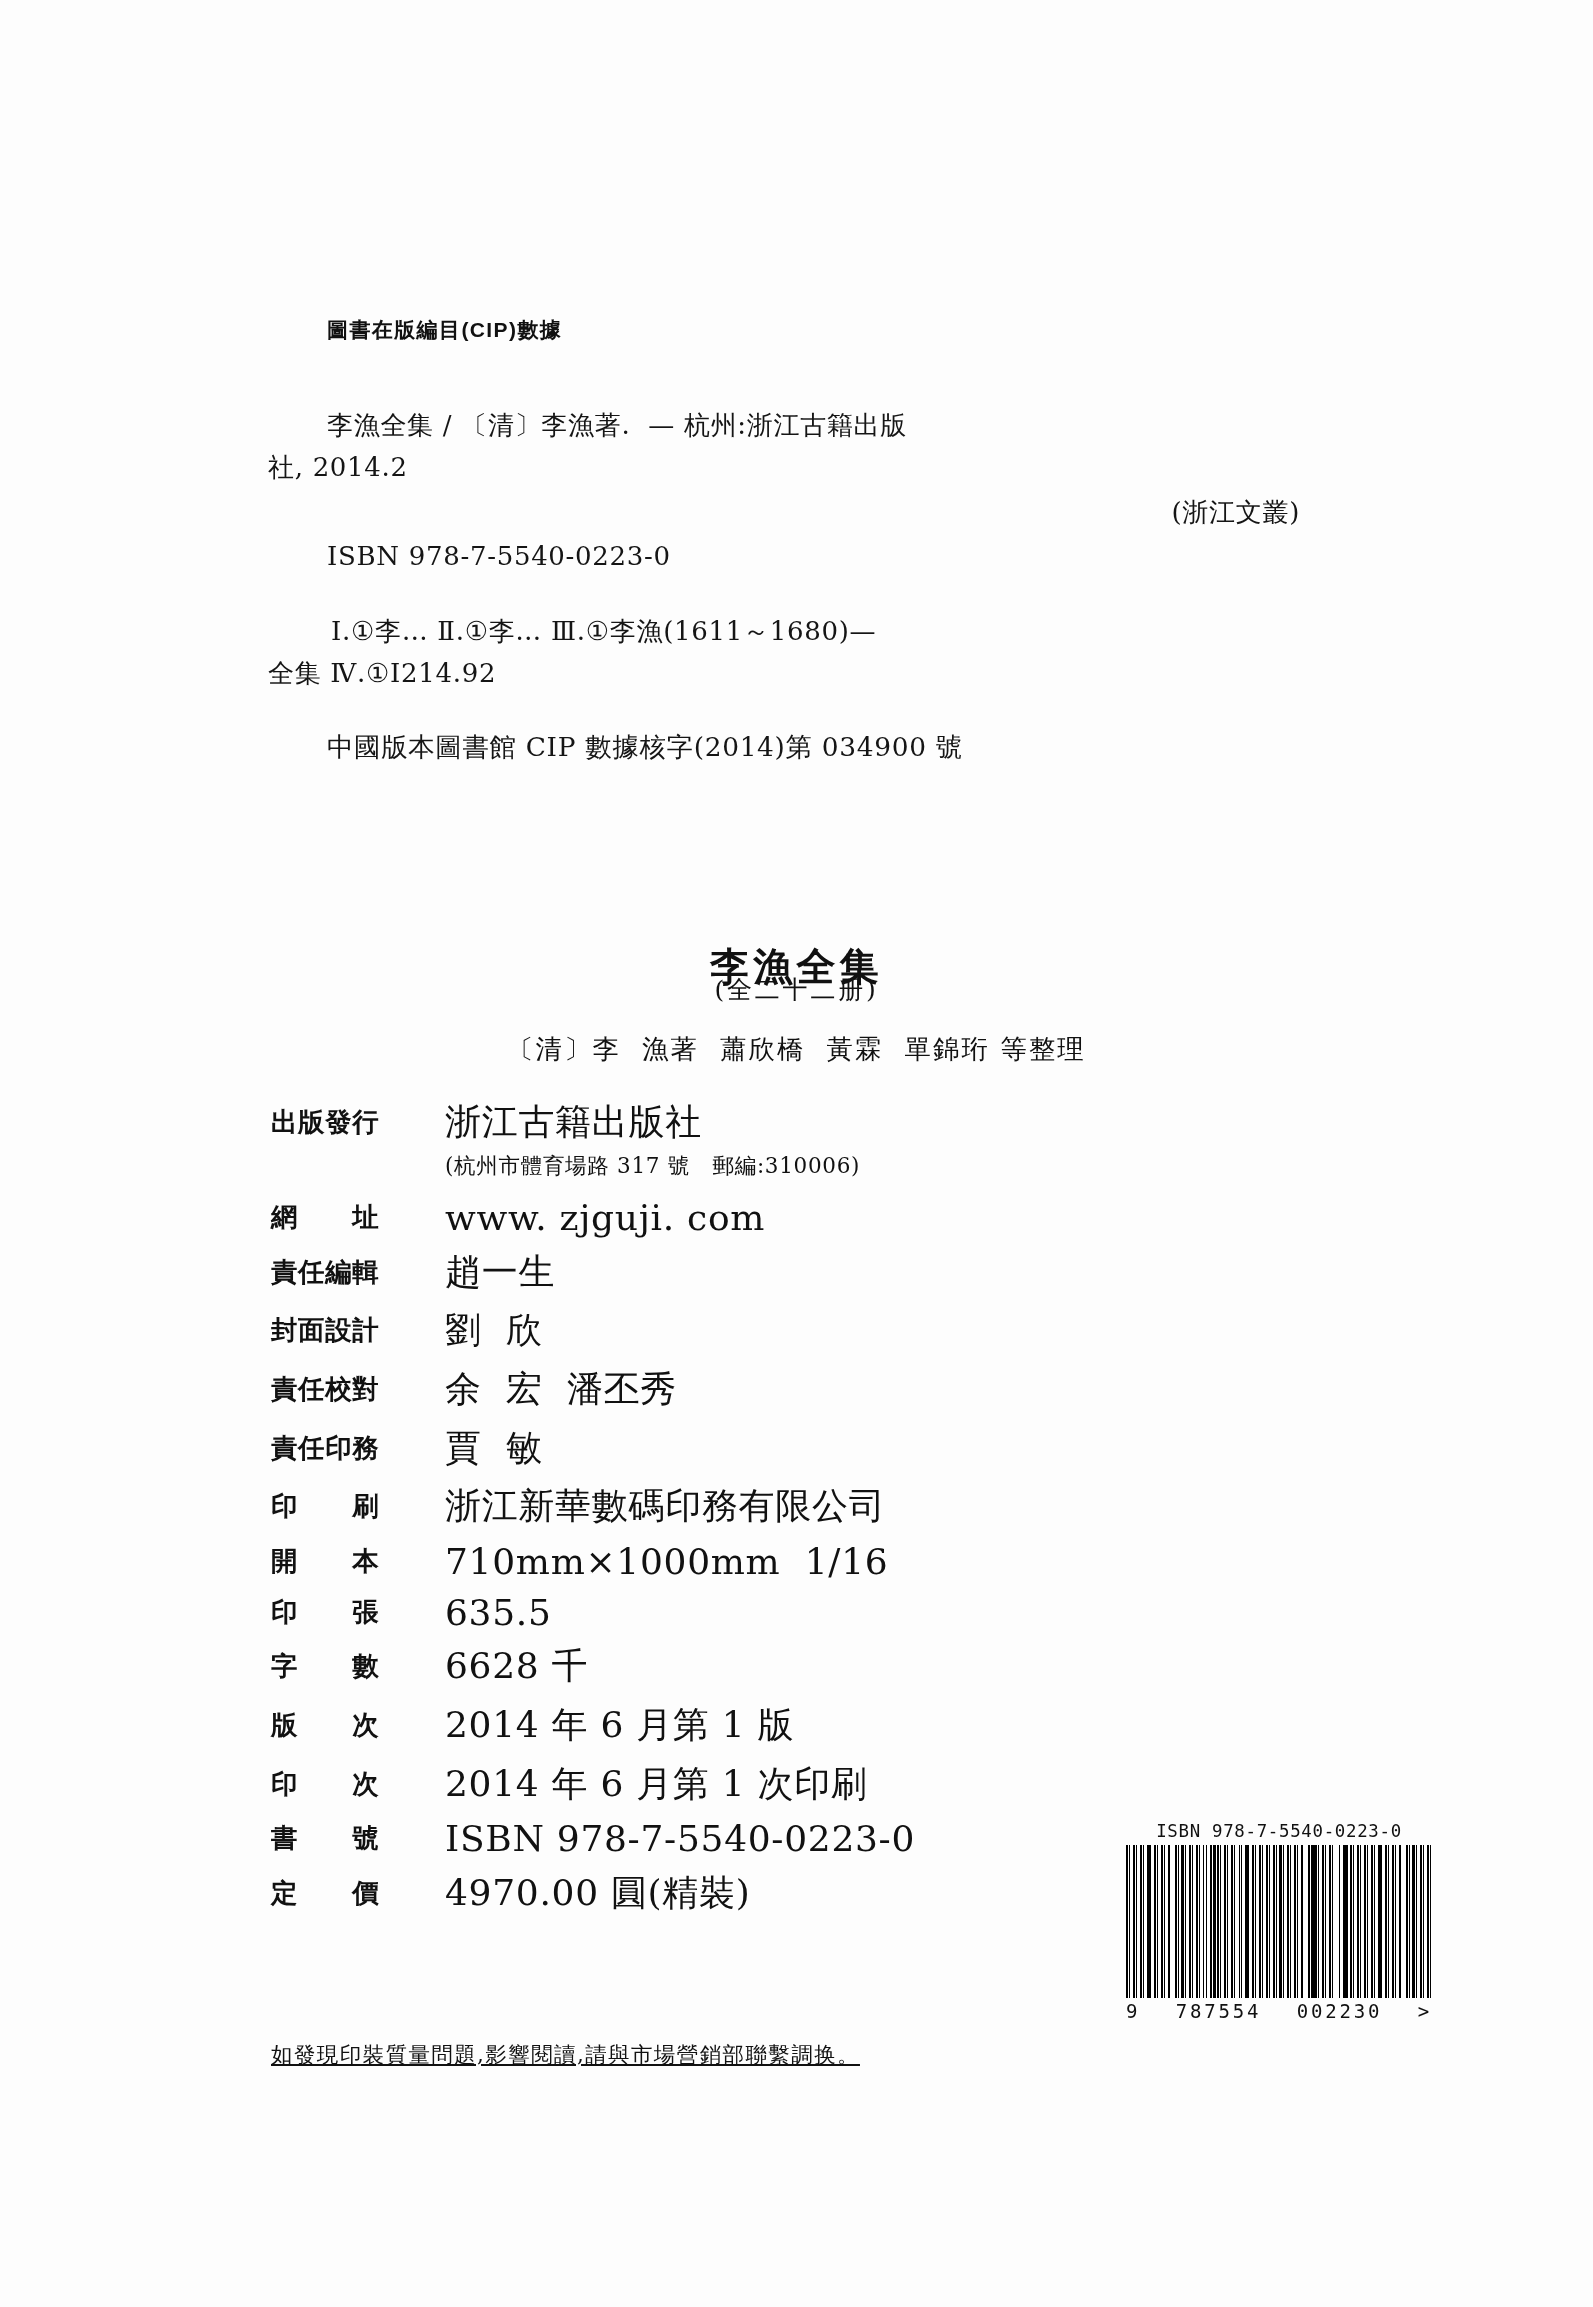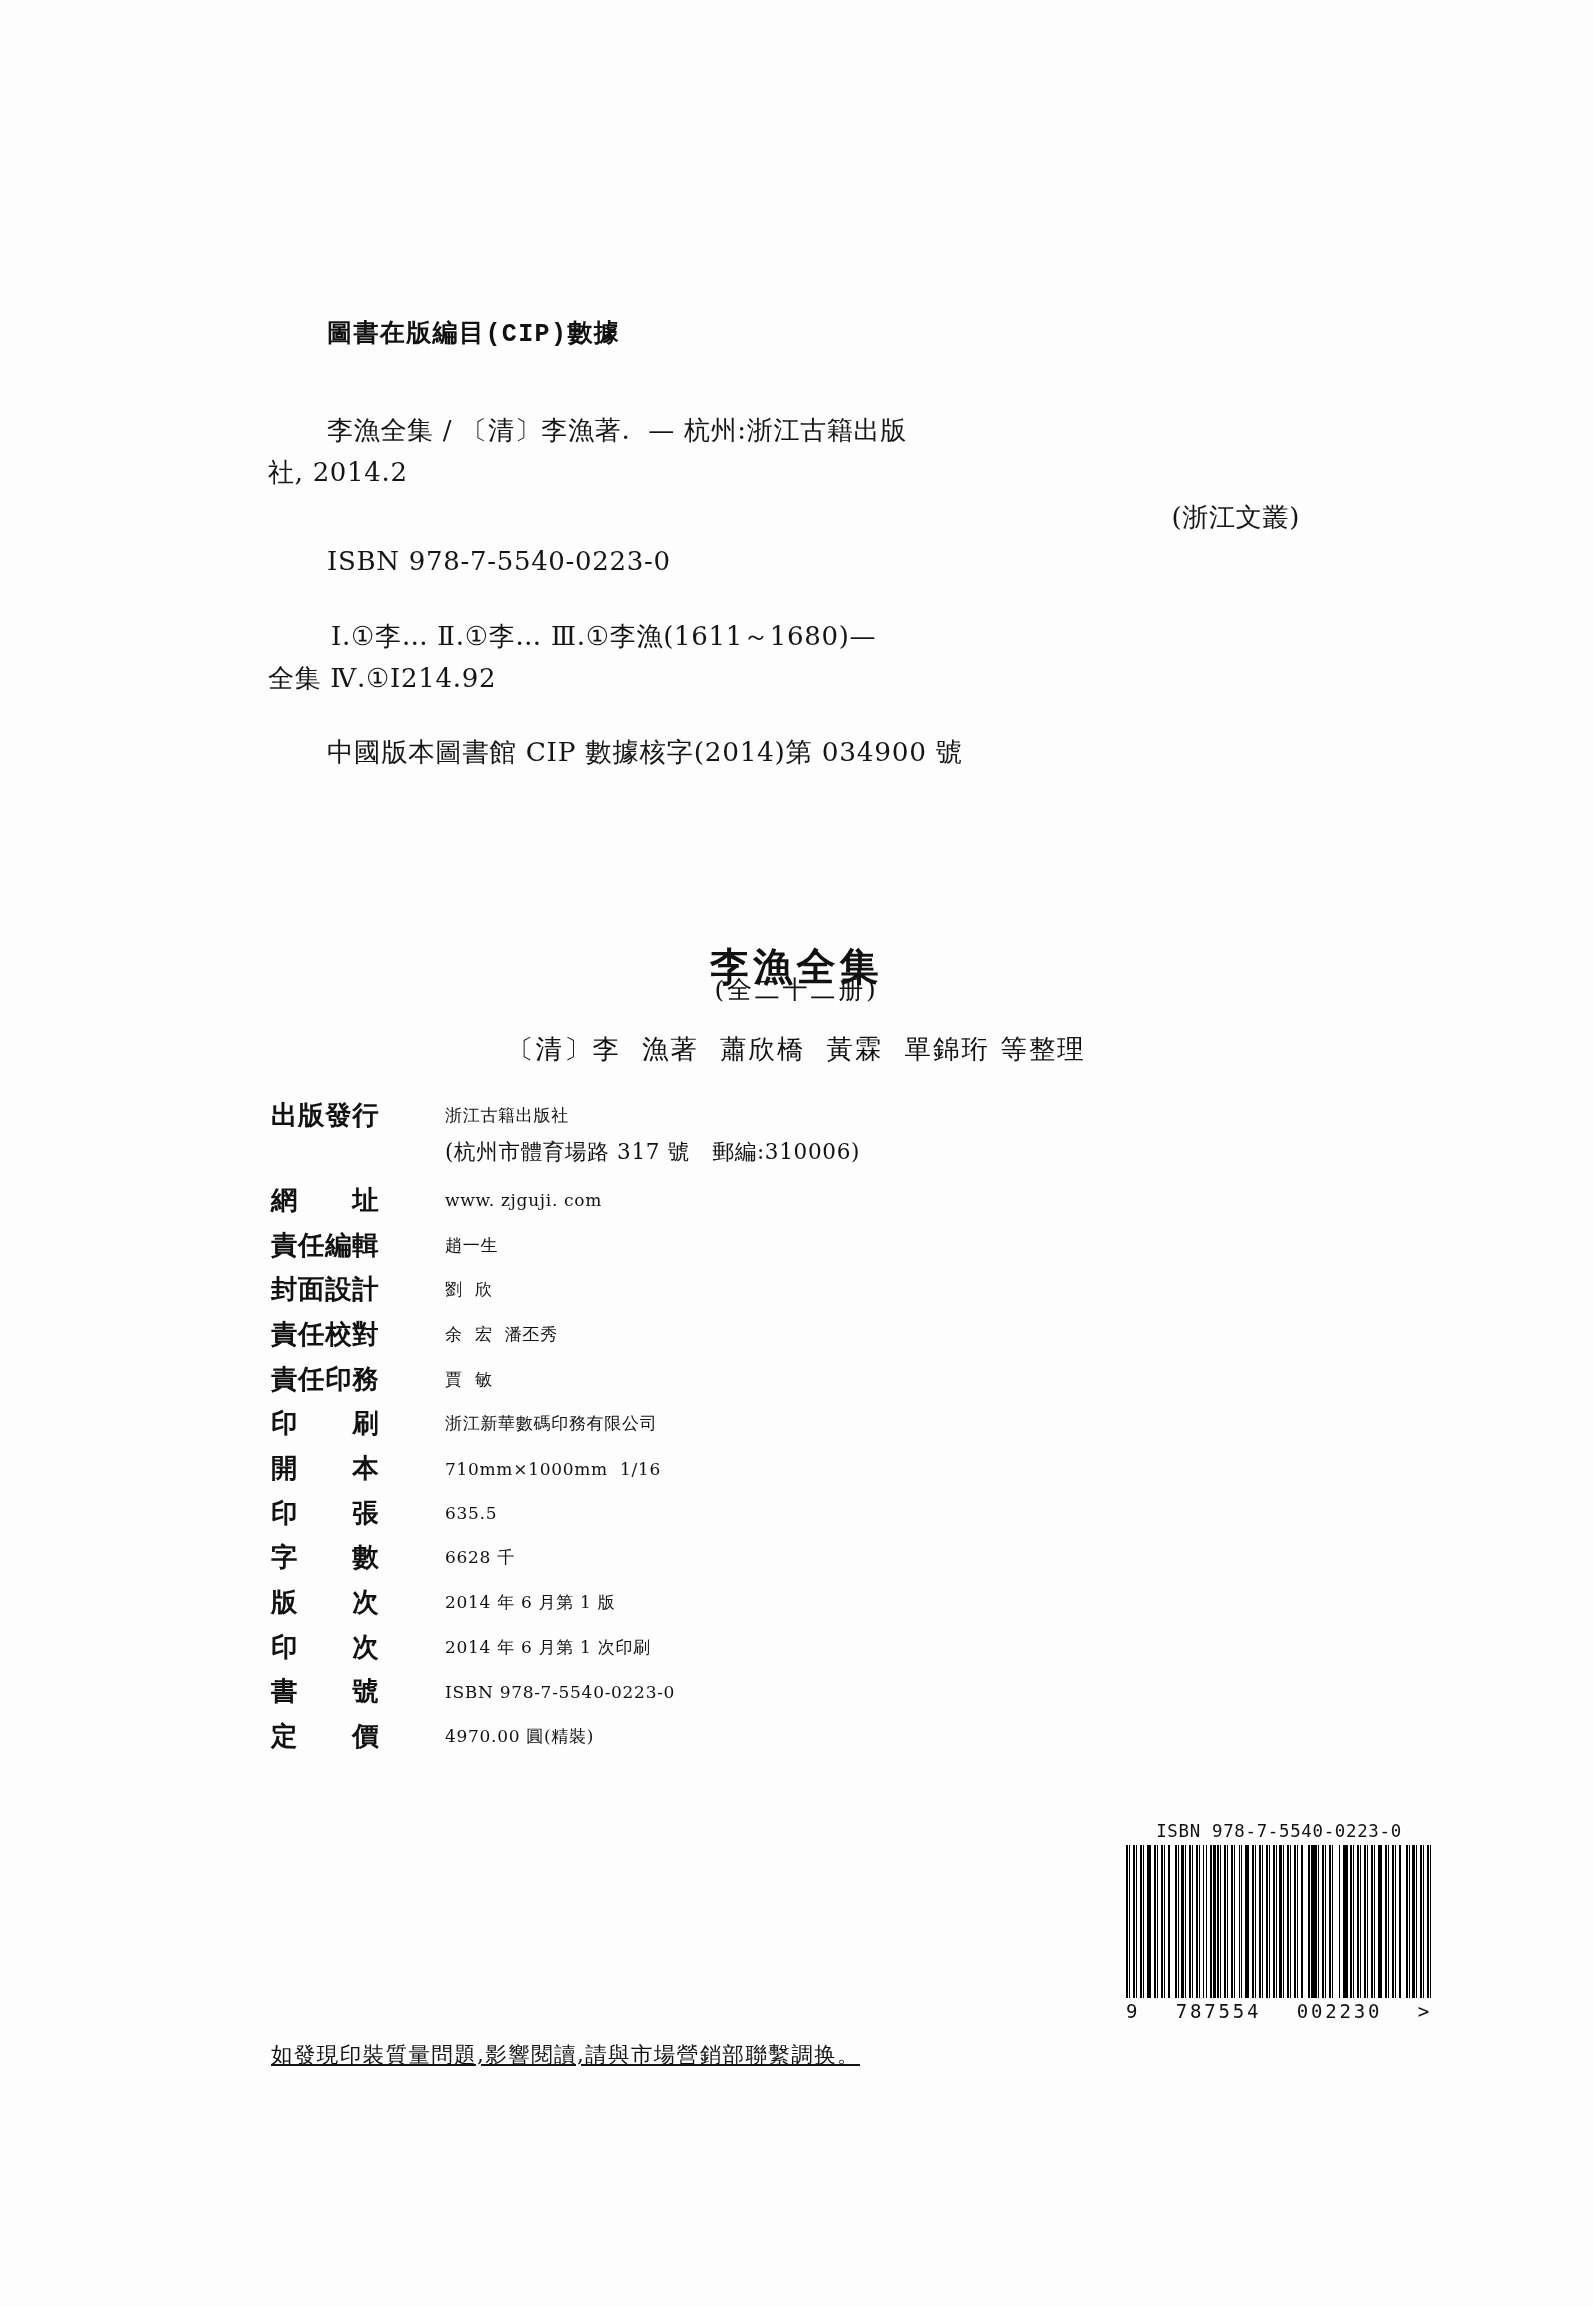--- a/index.html
+++ b/index.html
@@ -22,23 +22,23 @@
   }
 
   
   .cip {
     position: absolute;
     left: 327px;
     top: 316px;
     width: 973px;
   }
   .cip-title {
-    font-family: Liberation Mono, monospace;
+    font-family: Liberation Sans, sans-serif;
     font-weight: bold;
-    font-size: 25px;
+    font-size: 21px;
     letter-spacing: 1.4px;
     color: #111;
   }
   .cip-line {
     font-size: 26px;
     letter-spacing: 0.7px;
     color: #151515;
     white-space: pre;
   }
   .cip-l1 { margin-top: 64px; }
@@ -97,21 +97,21 @@
     width: 174px;
     flex: 0 0 174px;
     font-family: "DejaVu Sans", sans-serif;
     font-weight: bold;
     font-size: 26.4px;
     letter-spacing: 0.7px;
     white-space: pre;
   }
   .row .val {
     flex: 1;
-    font-size: 17px;
+    font-size: 36px;
     letter-spacing: 0.7px;
     white-space: pre;
   }
   .row.tight { margin-bottom: 4.2px; }
   .addr {
     margin-left: 174px;
     font-size: 21.5px;
     letter-spacing: 0.7px;
     margin-top: 2.8px;
     margin-bottom: 16.7px;

